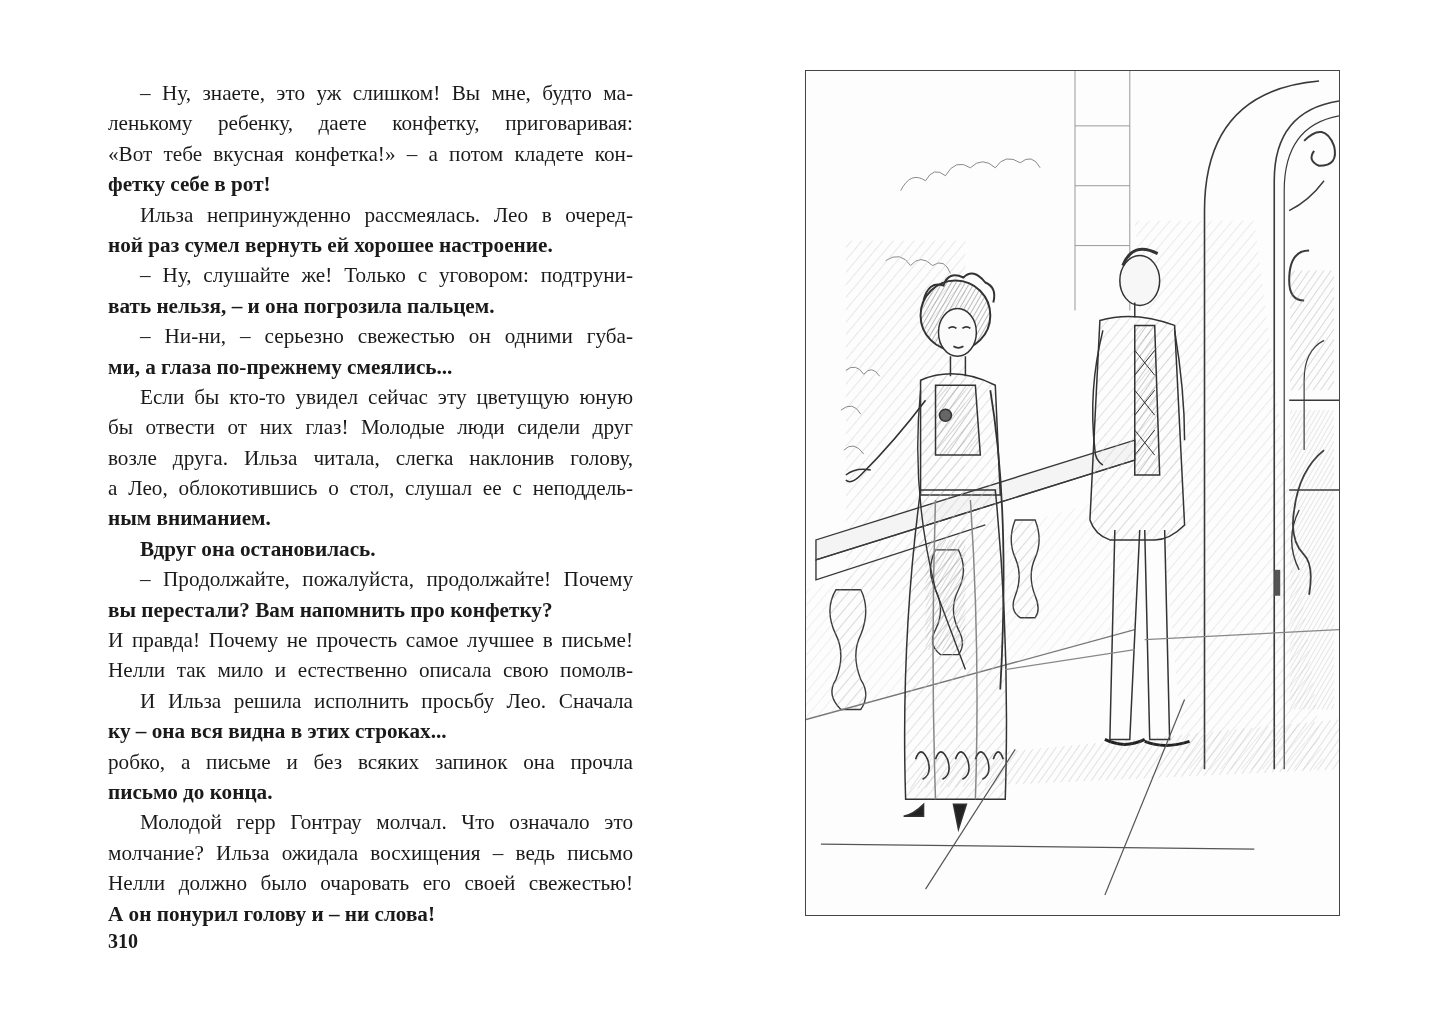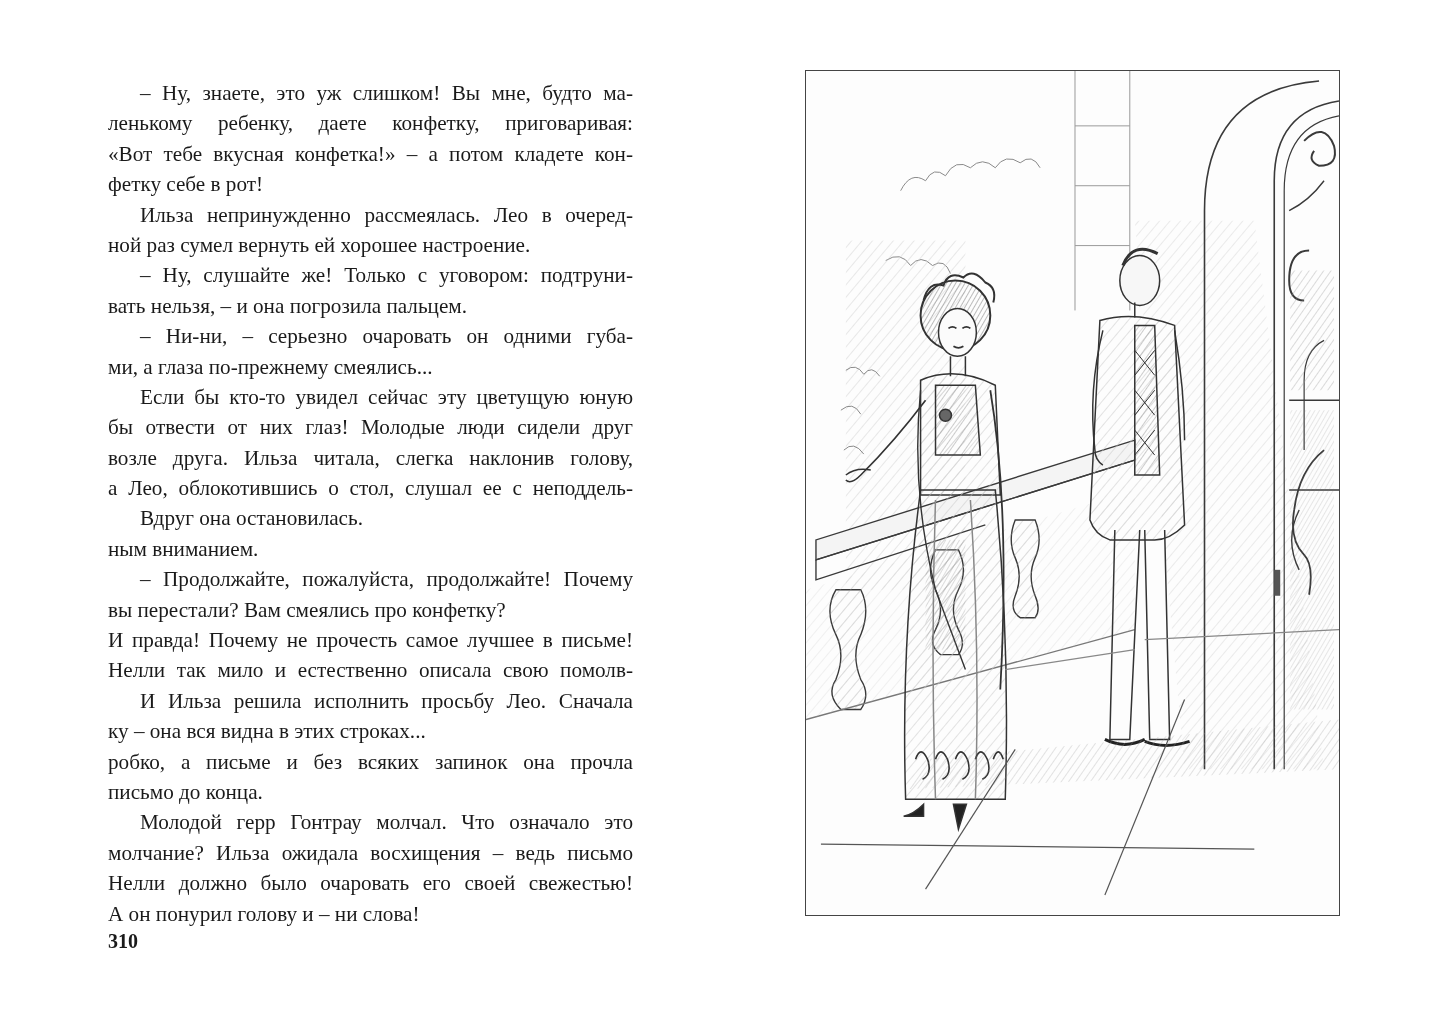--- a/index.html
+++ b/index.html
@@ -44,20 +44,21 @@
   }
   .line {
     display: block;
     text-align: justify;
     text-align-last: justify;
     white-space: nowrap;
     height: 30.4px;
   }
   .line.last {
     text-align-last: left;
+    font-weight: bold;
   }
   .line.indent {
     padding-left: 32px;
   }
   .page-number {
     position: absolute;
     left: 108px;
     top: 930px;
     font-size: 20px;
     font-weight: bold;
@@ -87,30 +88,30 @@
   <div class="page-left">
     <div class="text-block" id="text-block">
         <span class="line indent">– Ну, знаете, это уж слишком! Вы мне, будто ма-</span>
         <span class="line">ленькому ребенку, даете конфетку, приговаривая:</span>
         <span class="line">«Вот тебе вкусная конфетка!» – а потом кладете кон-</span>
         <span class="line last">фетку себе в рот!</span>
         <span class="line indent">Ильза непринужденно рассмеялась. Лео в очеред-</span>
         <span class="line last">ной раз сумел вернуть ей хорошее настроение.</span>
         <span class="line indent">– Ну, слушайте же! Только с уговором: подтруни-</span>
         <span class="line last">вать нельзя, – и она погрозила пальцем.</span>
-        <span class="line indent">– Ни-ни, – серьезно очаровать он одними губа-</span>
+        <span class="line indent">– Ни-ни, – серьезно свежестью он одними губа-</span>
         <span class="line last">ми, а глаза по-прежнему смеялись...</span>
         <span class="line indent">Если бы кто-то увидел сейчас эту цветущую юную</span>
         <span class="line">бы отвести от них глаз! Молодые люди сидели друг</span>
         <span class="line">возле друга. Ильза читала, слегка наклонив голову,</span>
         <span class="line">а Лео, облокотившись о стол, слушал ее с неподдель-</span>
+        <span class="line last">ным вниманием.</span>
         <span class="line indent last">Вдруг она остановилась.</span>
-        <span class="line last">ным вниманием.</span>
         <span class="line indent">– Продолжайте, пожалуйста, продолжайте! Почему</span>
-        <span class="line last">вы перестали? Вам смеялись про конфетку?</span>
+        <span class="line last">вы перестали? Вам напомнить про конфетку?</span>
         <span class="line">И правда! Почему не прочесть самое лучшее в письме!</span>
         <span class="line">Нелли так мило и естественно описала свою помолв-</span>
         <span class="line indent">И Ильза решила исполнить просьбу Лео. Сначала</span>
         <span class="line last">ку – она вся видна в этих строках...</span>
         <span class="line">робко, а письме и без всяких запинок она прочла</span>
         <span class="line last">письмо до конца.</span>
         <span class="line indent">Молодой герр Гонтрау молчал. Что означало это</span>
         <span class="line">молчание? Ильза ожидала восхищения – ведь письмо</span>
         <span class="line">Нелли должно было очаровать его своей свежестью!</span>
         <span class="line last">А он понурил голову и – ни слова!</span>

